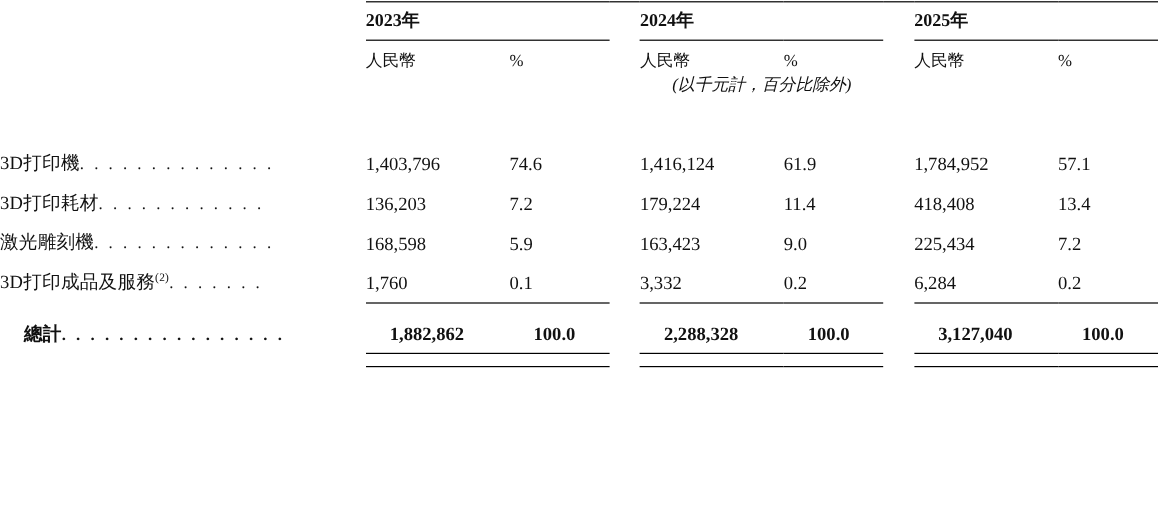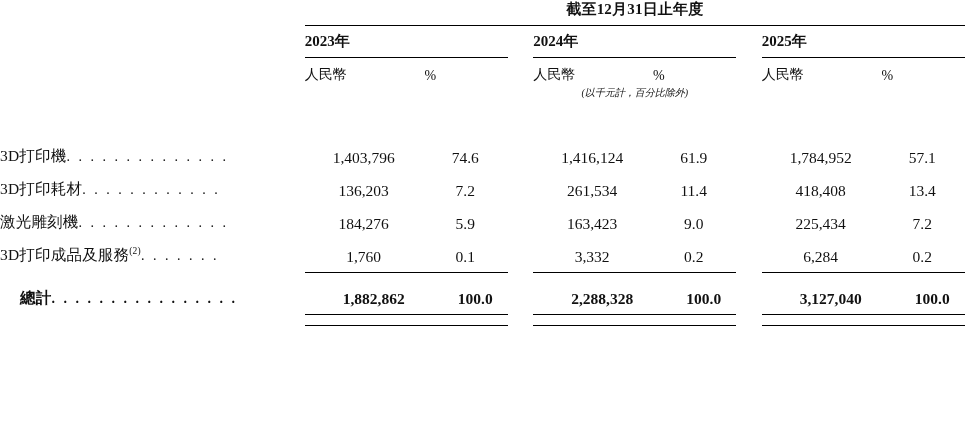--- a/index.html
+++ b/index.html
@@ -52,39 +52,39 @@
     padding-top: 6px;
     padding-bottom: 5px;
   }
   .sub {
     font-size: 14px;
     padding-top: 8px;
     padding-bottom: 2px;
   }
   .unitnote {
     text-align: center;
-    font-size: 10px;
+    font-size: 14px;
     font-style: italic;
     padding-bottom: 6px;
   }
   .spacer-row td { height: 34px; }
 
   .rowlabel {
     font-size: 15.5px;
     white-space: nowrap;
     padding-top: 6px;
     padding-bottom: 6px;
     letter-spacing: 0.2px;
   }
   .dots {
     letter-spacing: 2.5px;
     font-size: 14px;
   }
   .num {
-    text-align: center;
+    text-align: left;
     font-size: 15.5px;
     padding-top: 6px;
     padding-bottom: 6px;
     padding-right: 2px;
     white-space: nowrap;
   }
   .total .rowlabel,
   .total .num {
     font-weight: bold;
     padding-left: 20px;
@@ -127,24 +127,20 @@
         <col class="c-pct">
         <col class="c-gap">
       <col class="c-num">
         <col class="c-pct">
         <col class="c-gap">
       <col class="c-num">
         <col class="c-pct">
     </colgroup>
 
     <tbody>
-        <tr>
-      <td></td>
-      <td class="hdr-top" colspan="8">截至12月31日止年度</td>
-    </tr>
     <tr>
       <td></td>
       <td class="hdr-rule-cell" colspan="8">&nbsp;</td>
     </tr>
 
     <tr>
       <td></td>
       <td class="yr" colspan="2">2023年</td>
       <td></td>
       <td class="yr" colspan="2">2024年</td>
@@ -195,31 +191,31 @@
       <td></td>
       <td class="num">1,784,952</td>
       <td class="num">57.1</td>
     </tr>
 
     <tr>
       <td class="rowlabel"><span>3D打印耗材</span><span class="dots">. . . . . . . . . . . .</span></td>
       <td class="num">136,203</td>
       <td class="num">7.2</td>
       <td></td>
-      <td class="num">261,534</td>
+      <td class="num">179,224</td>
       <td class="num">11.4</td>
       <td></td>
       <td class="num">418,408</td>
       <td class="num">13.4</td>
     </tr>
 
 
     <tr>
       <td class="rowlabel"><span>激光雕刻機</span><span class="dots">. . . . . . . . . . . . .</span></td>
-      <td class="num">184,276</td>
+      <td class="num">168,598</td>
       <td class="num">5.9</td>
       <td></td>
       <td class="num">163,423</td>
       <td class="num">9.0</td>
       <td></td>
       <td class="num">225,434</td>
       <td class="num">7.2</td>
     </tr>
 
 

